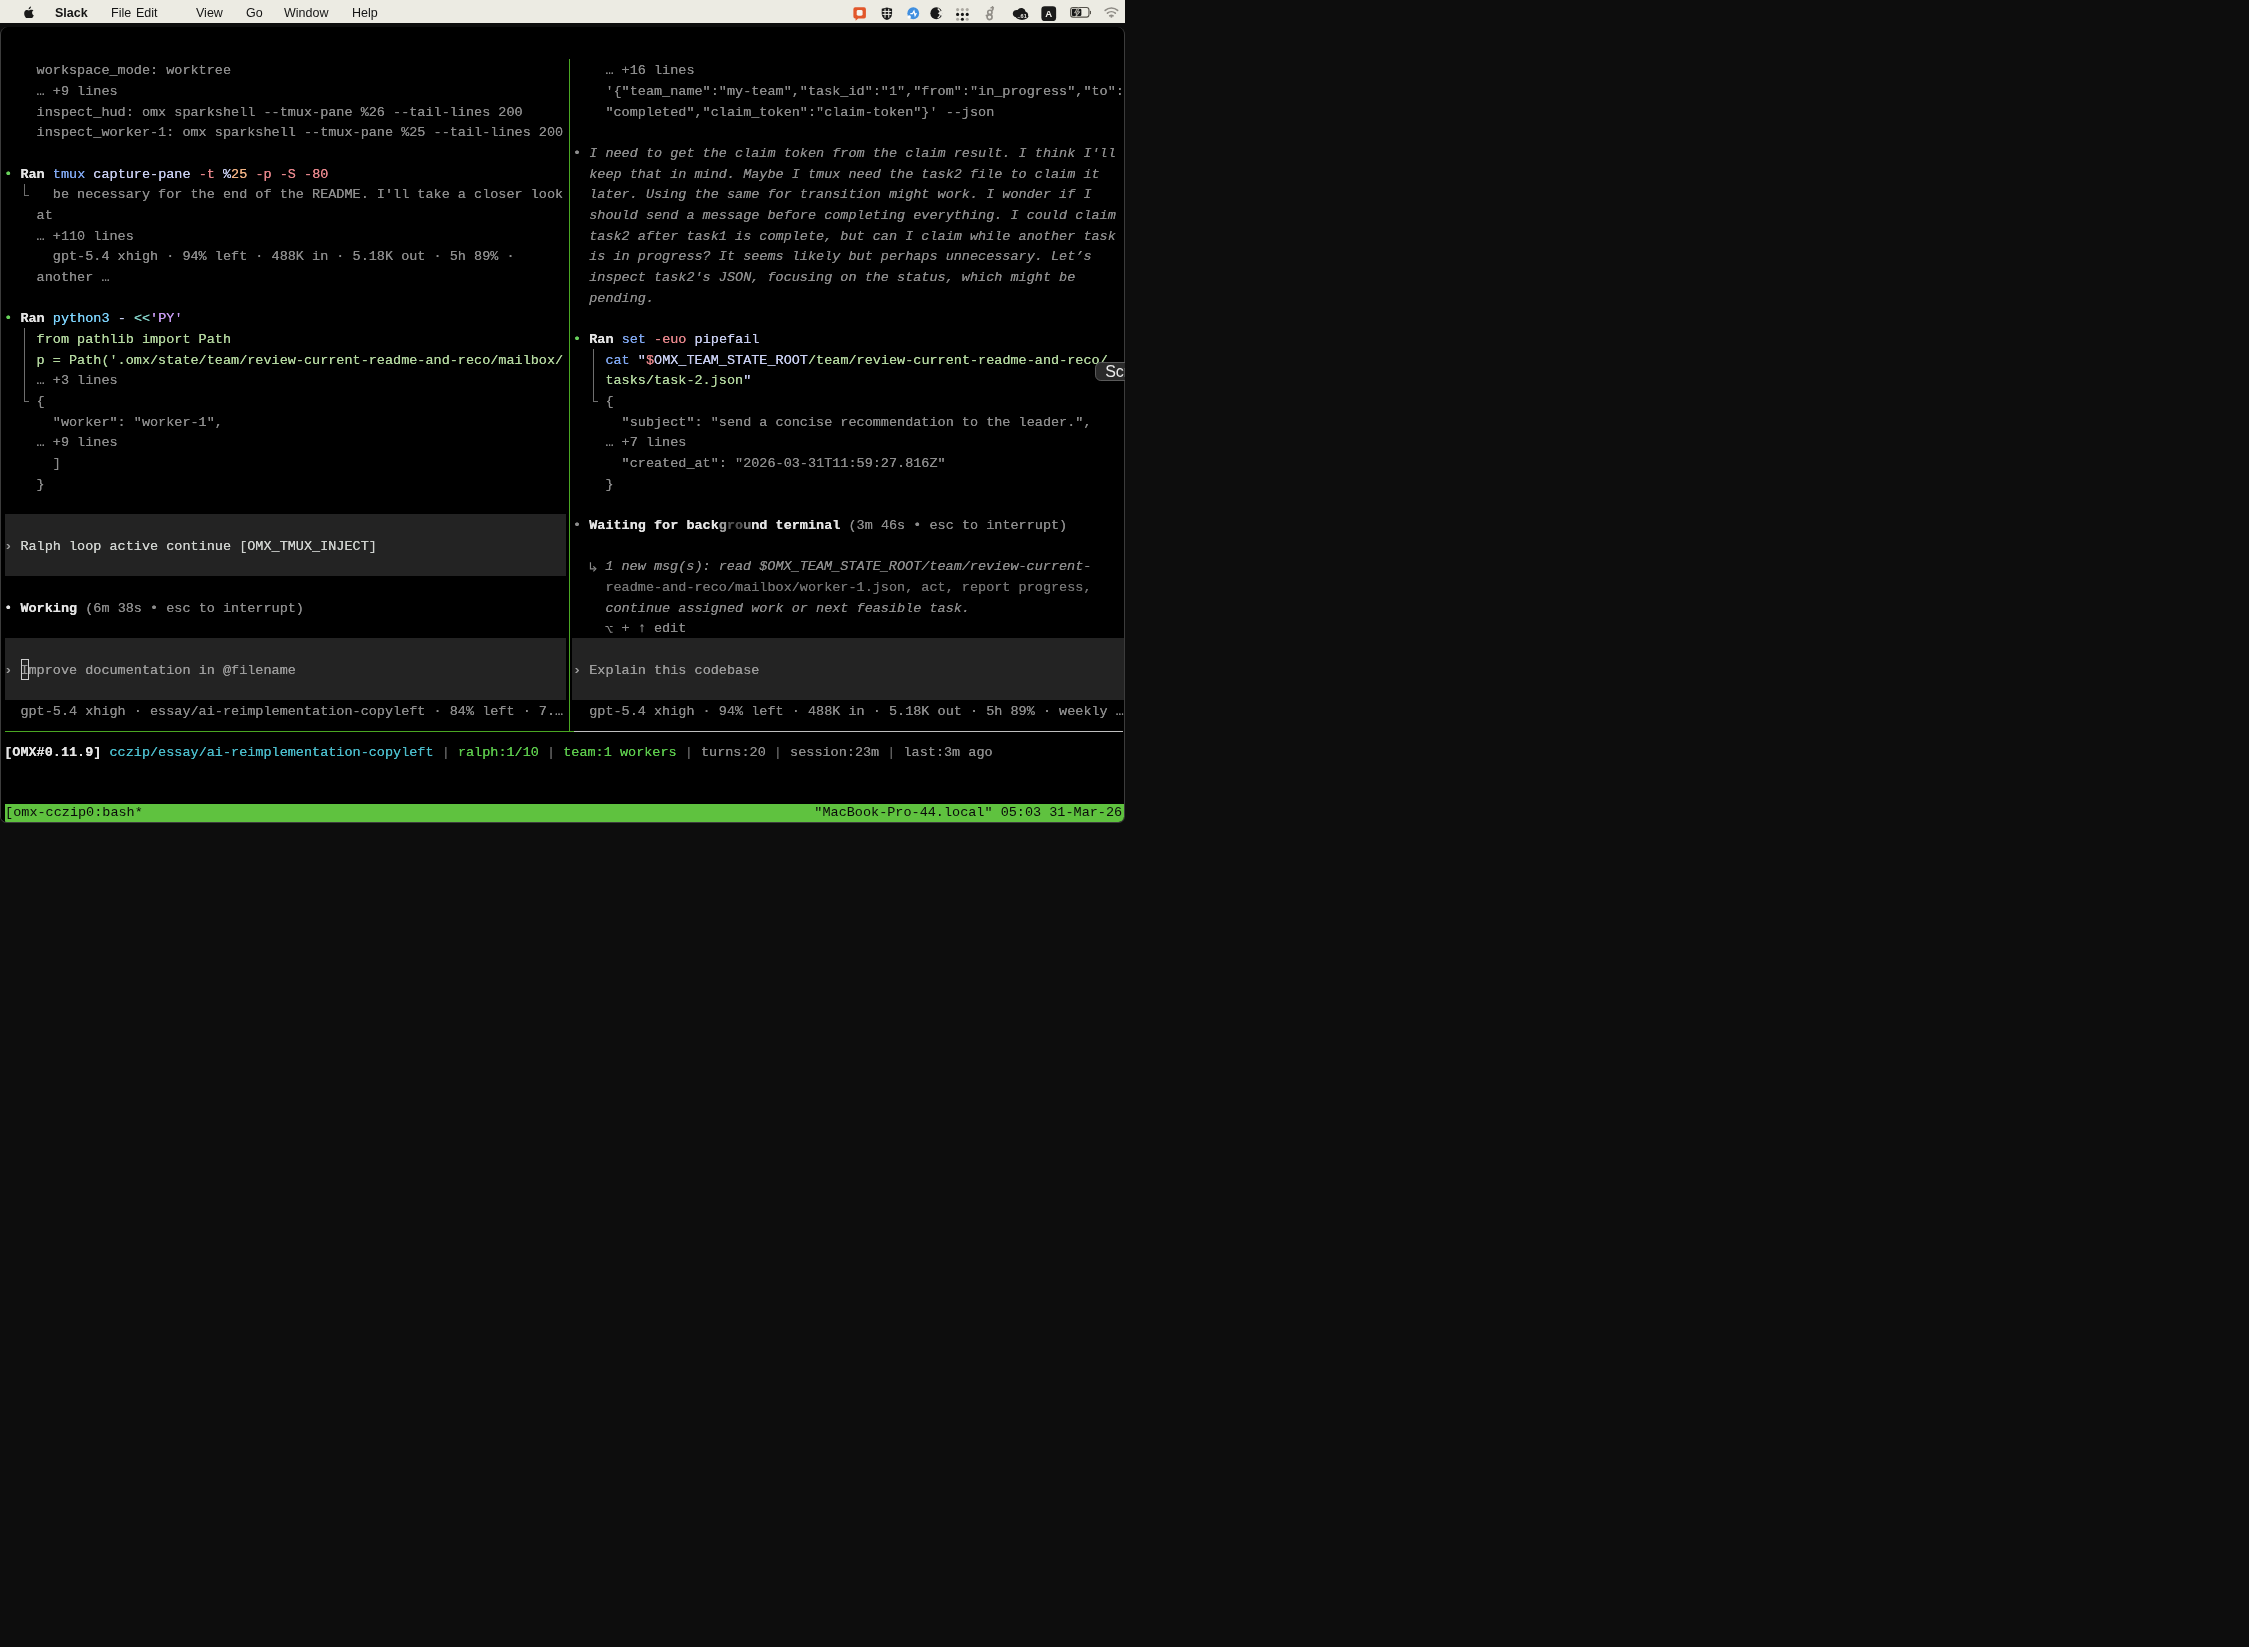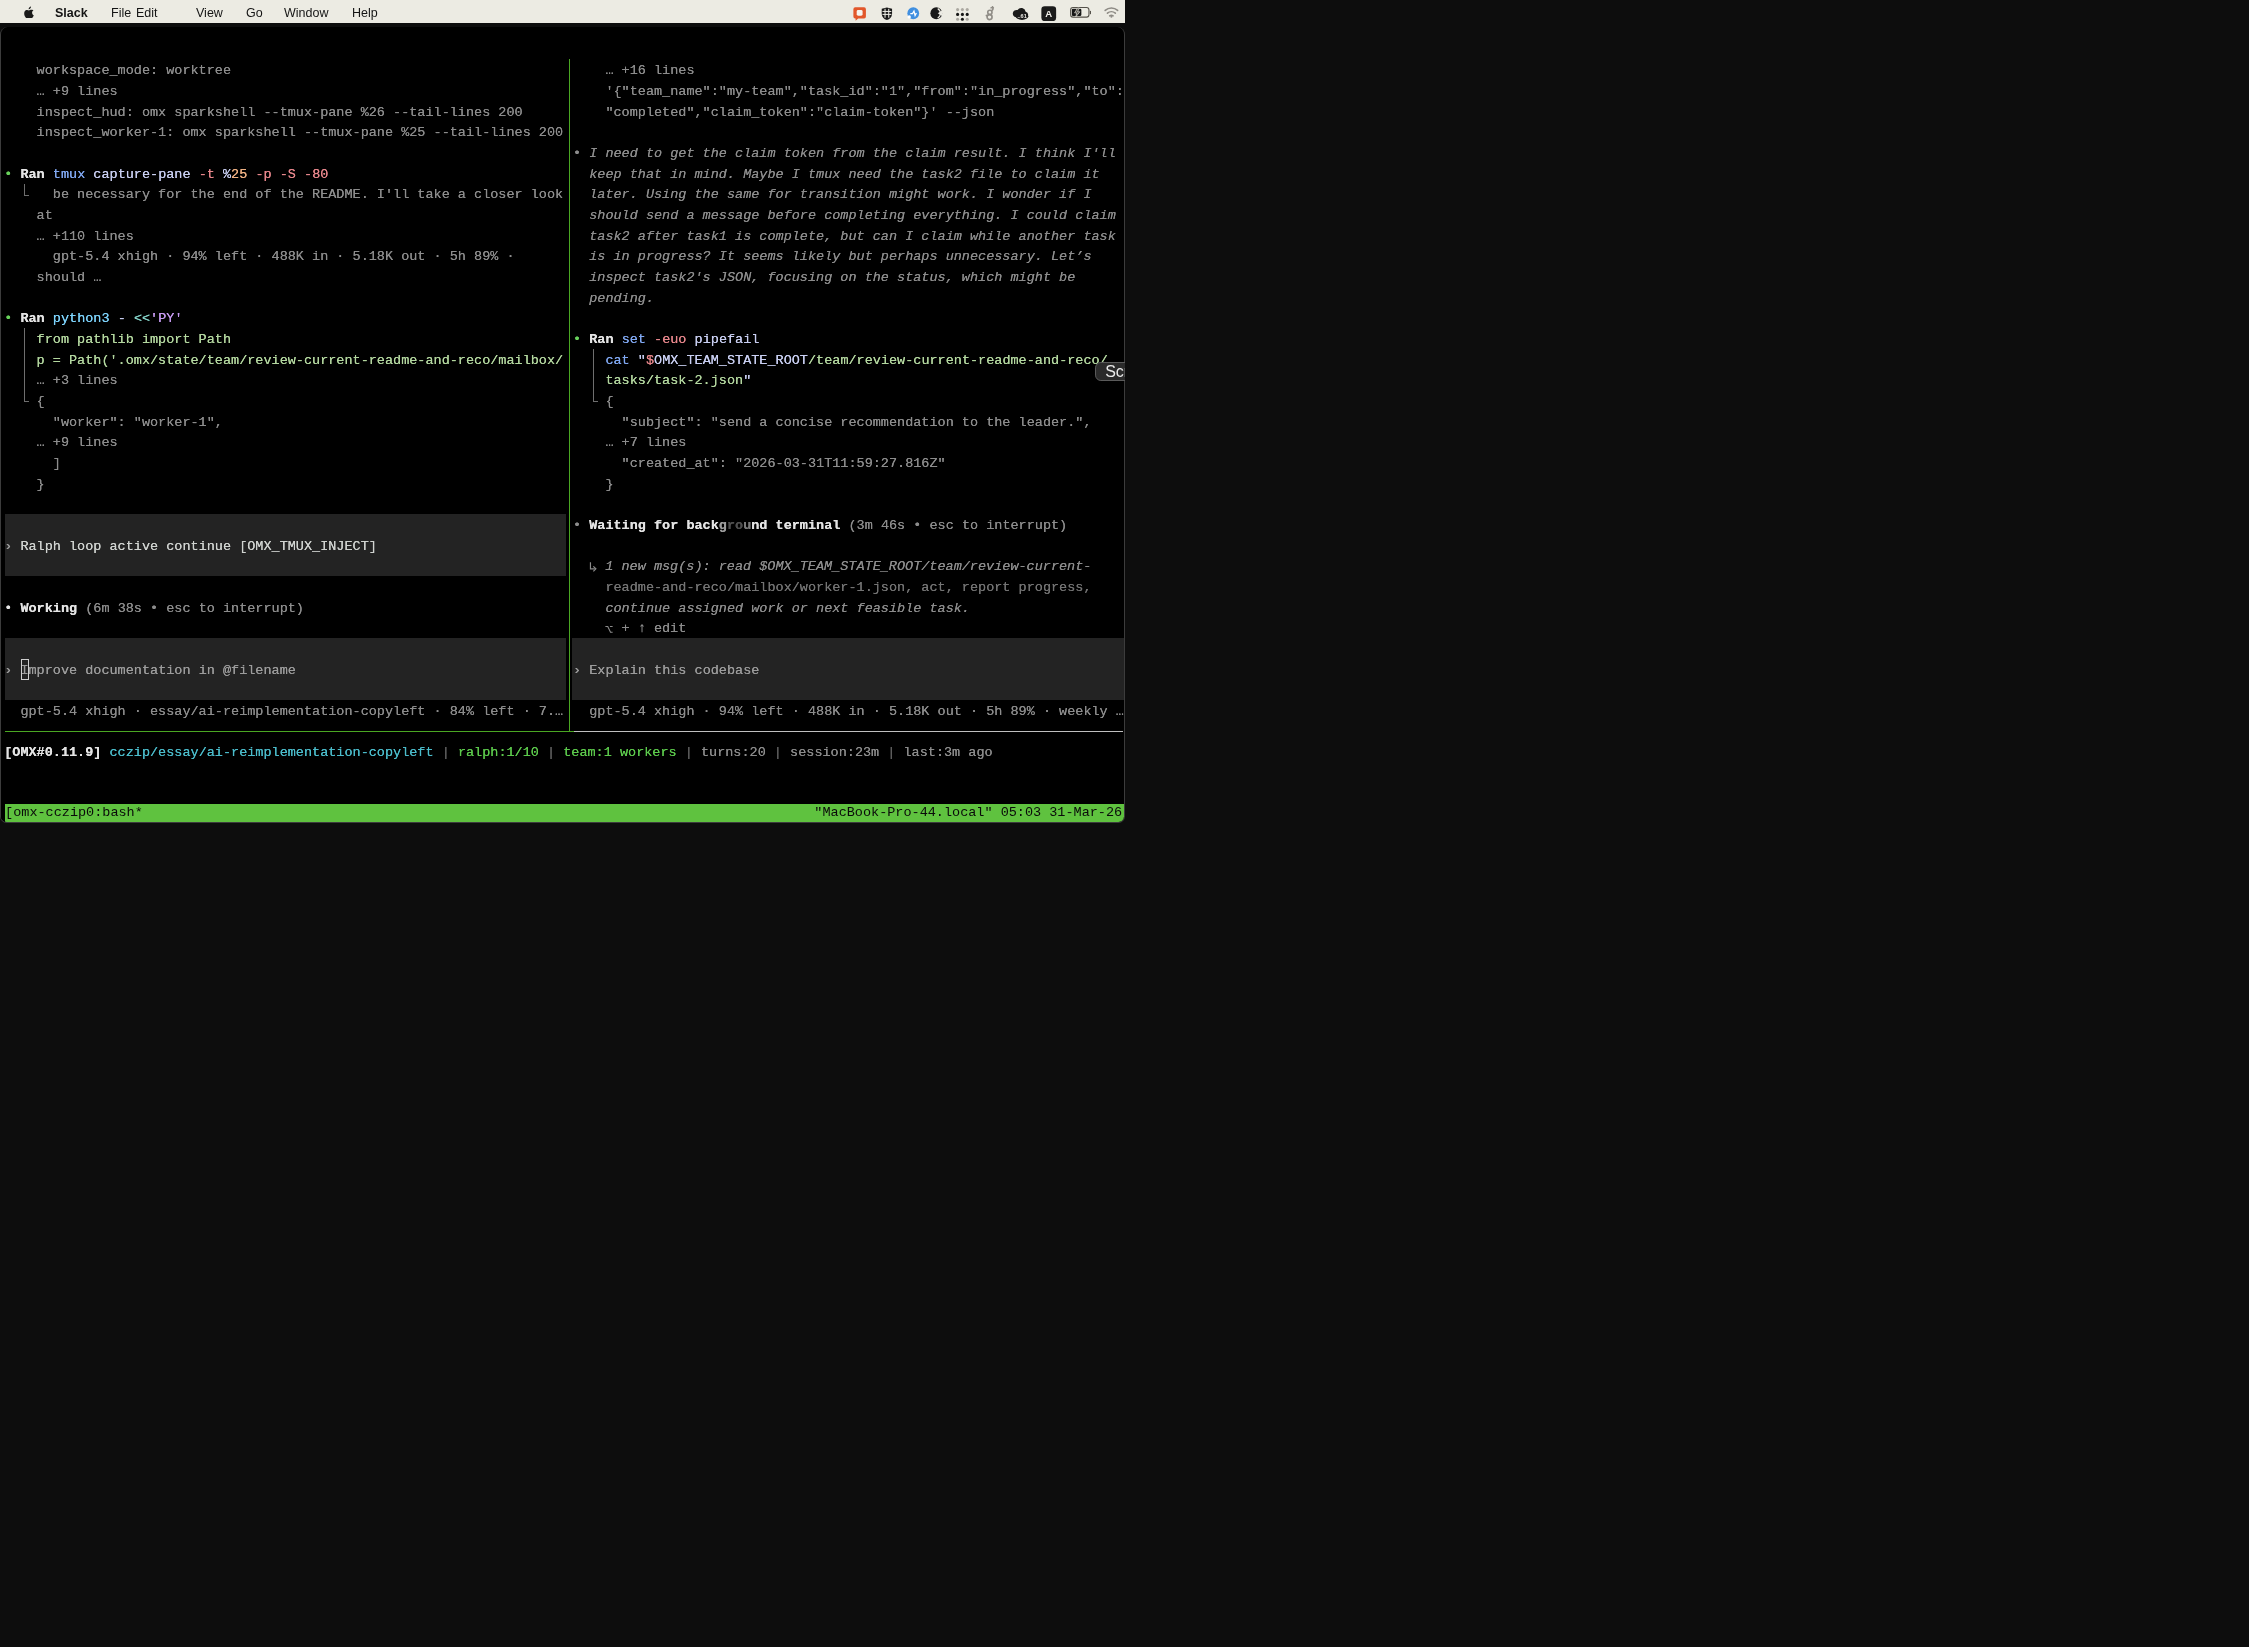--- a/index.html
+++ b/index.html
@@ -126,21 +126,21 @@
    <div class="tbox" style="left:571px; top:579px; width:554px; height:62px;"></div>
    <div class="tl" style="left:3.2px;top:2.2px"><span style="color:#8c8c8c">    workspace_mode: worktree</span></div>
    <div class="tl" style="left:3.2px;top:23px"><span style="color:#8c8c8c">    … +9 lines</span></div>
    <div class="tl" style="left:3.2px;top:44px"><span style="color:#8c8c8c">    inspect_hud: omx sparkshell --tmux-pane %26 --tail-lines 200</span></div>
    <div class="tl" style="left:3.2px;top:64px"><span style="color:#8c8c8c">    inspect_worker-1: omx sparkshell --tmux-pane %25 --tail-lines 200</span></div>
    <div class="tl" style="left:3.2px;top:106px"><span style="color:#68d15b">•</span> <span style="color:#e4e4e4;font-weight:bold">Ran</span> <span style="color:#80a8f2">tmux</span> <span style="color:#c9cff2">capture-pane</span> <span style="color:#e8878c">-t</span> <span style="color:#c9cff2">%</span><span style="color:#efb183">25</span> <span style="color:#e8878c">-p</span> <span style="color:#e8878c">-S</span> <span style="color:#e8878c">-80</span></div>
    <div class="tl" style="left:3.2px;top:126px"><span style="color:#8c8c8c">      be necessary for the end of the README. I'll take a closer look</span></div>
    <div class="tl" style="left:3.2px;top:147px"><span style="color:#8c8c8c">    at</span></div>
    <div class="tl" style="left:3.2px;top:168px"><span style="color:#8c8c8c">    … +110 lines</span></div>
    <div class="tl" style="left:3.2px;top:188px"><span style="color:#8c8c8c">      gpt-5.4 xhigh · 94% left · 488K in · 5.18K out · 5h 89% ·</span></div>
-   <div class="tl" style="left:3.2px;top:209px"><span style="color:#8c8c8c">    should …</span></div>
+   <div class="tl" style="left:3.2px;top:209px"><span style="color:#8c8c8c">    another …</span></div>
    <div class="tl" style="left:3.2px;top:250px"><span style="color:#68d15b">•</span> <span style="color:#e4e4e4;font-weight:bold">Ran</span> <span style="color:#7dd3fc">python3</span> <span style="color:#c9cff2">-</span> <span style="color:#84d2c8">&lt;&lt;</span><span style="color:#c69af0">'PY'</span></div>
    <div class="tl" style="left:3.2px;top:271px"><span style="color:#b3d79f">    from pathlib import Path</span></div>
    <div class="tl" style="left:3.2px;top:292px"><span style="color:#b3d79f">    p = Path('.omx/state/team/review-current-readme-and-reco/mailbox/</span></div>
    <div class="tl" style="left:3.2px;top:312px"><span style="color:#8c8c8c">    … +3 lines</span></div>
    <div class="tl" style="left:3.2px;top:333px"><span style="color:#8c8c8c">    {</span></div>
    <div class="tl" style="left:3.2px;top:354px"><span style="color:#8c8c8c">      "worker": "worker-1",</span></div>
    <div class="tl" style="left:3.2px;top:374px"><span style="color:#8c8c8c">    … +9 lines</span></div>
    <div class="tl" style="left:3.2px;top:395px"><span style="color:#8c8c8c">      ]</span></div>
    <div class="tl" style="left:3.2px;top:416px"><span style="color:#8c8c8c">    }</span></div>
    <div class="tl" style="left:3.2px;top:478px"><span style="color:#a0a0a0">›</span> <span style="color:#d0d3d0">Ralph loop active continue [OMX_TMUX_INJECT]</span></div>

